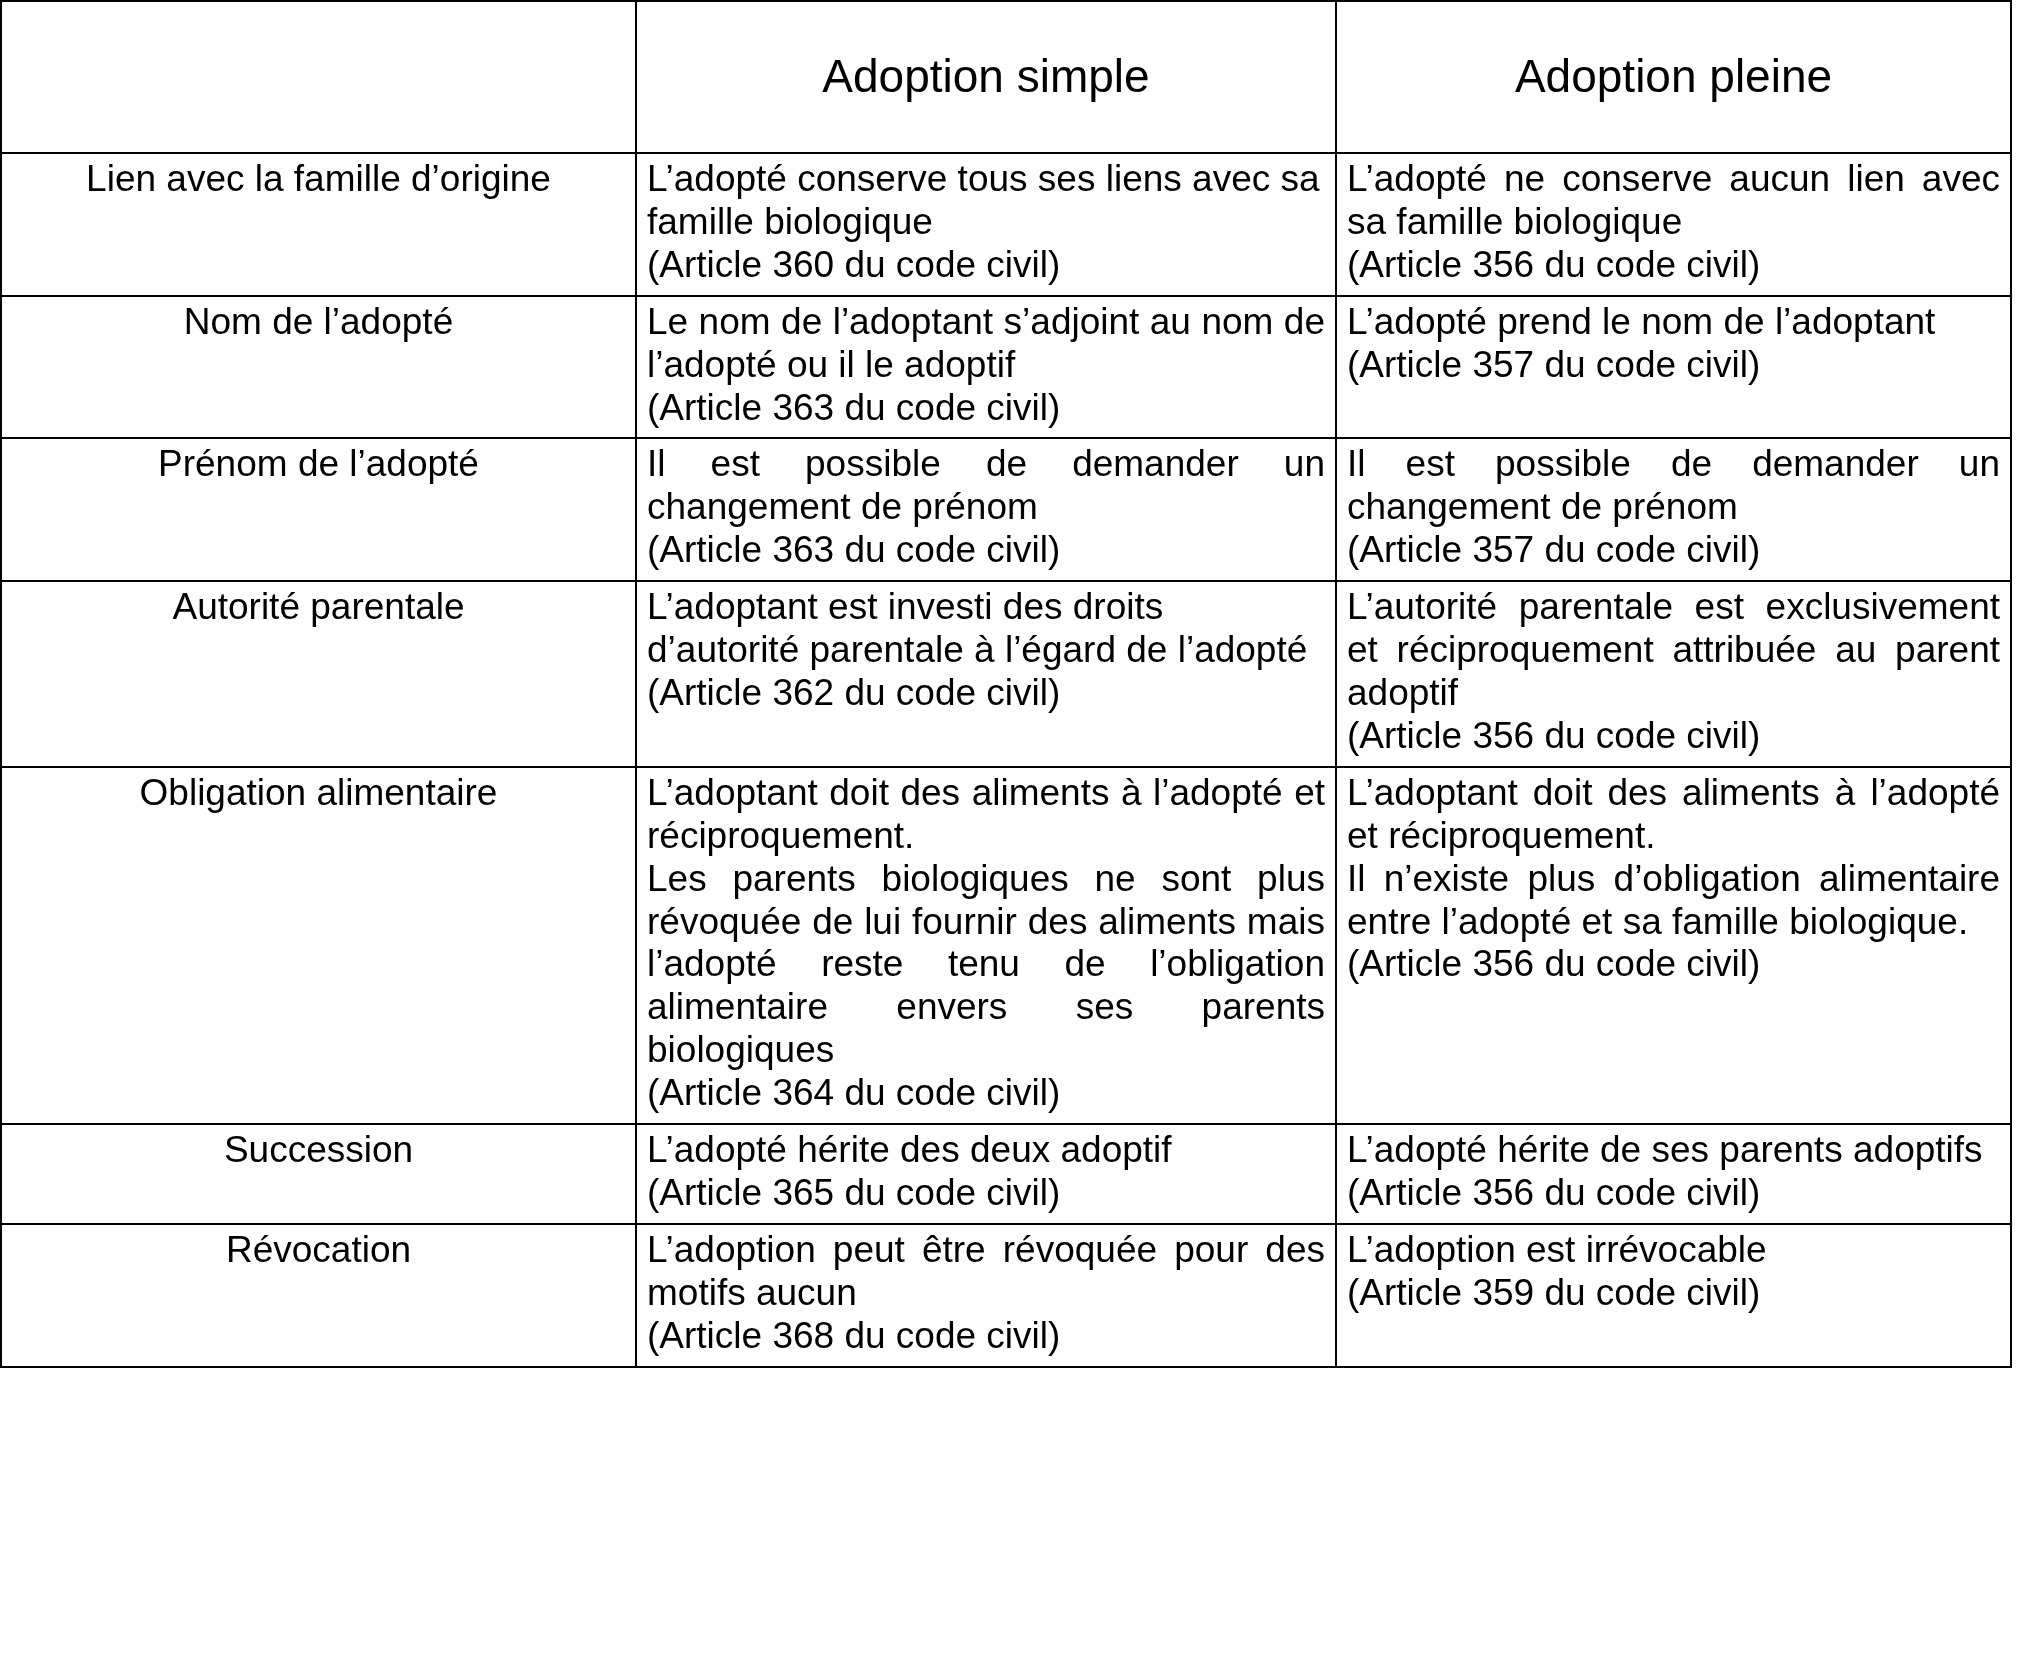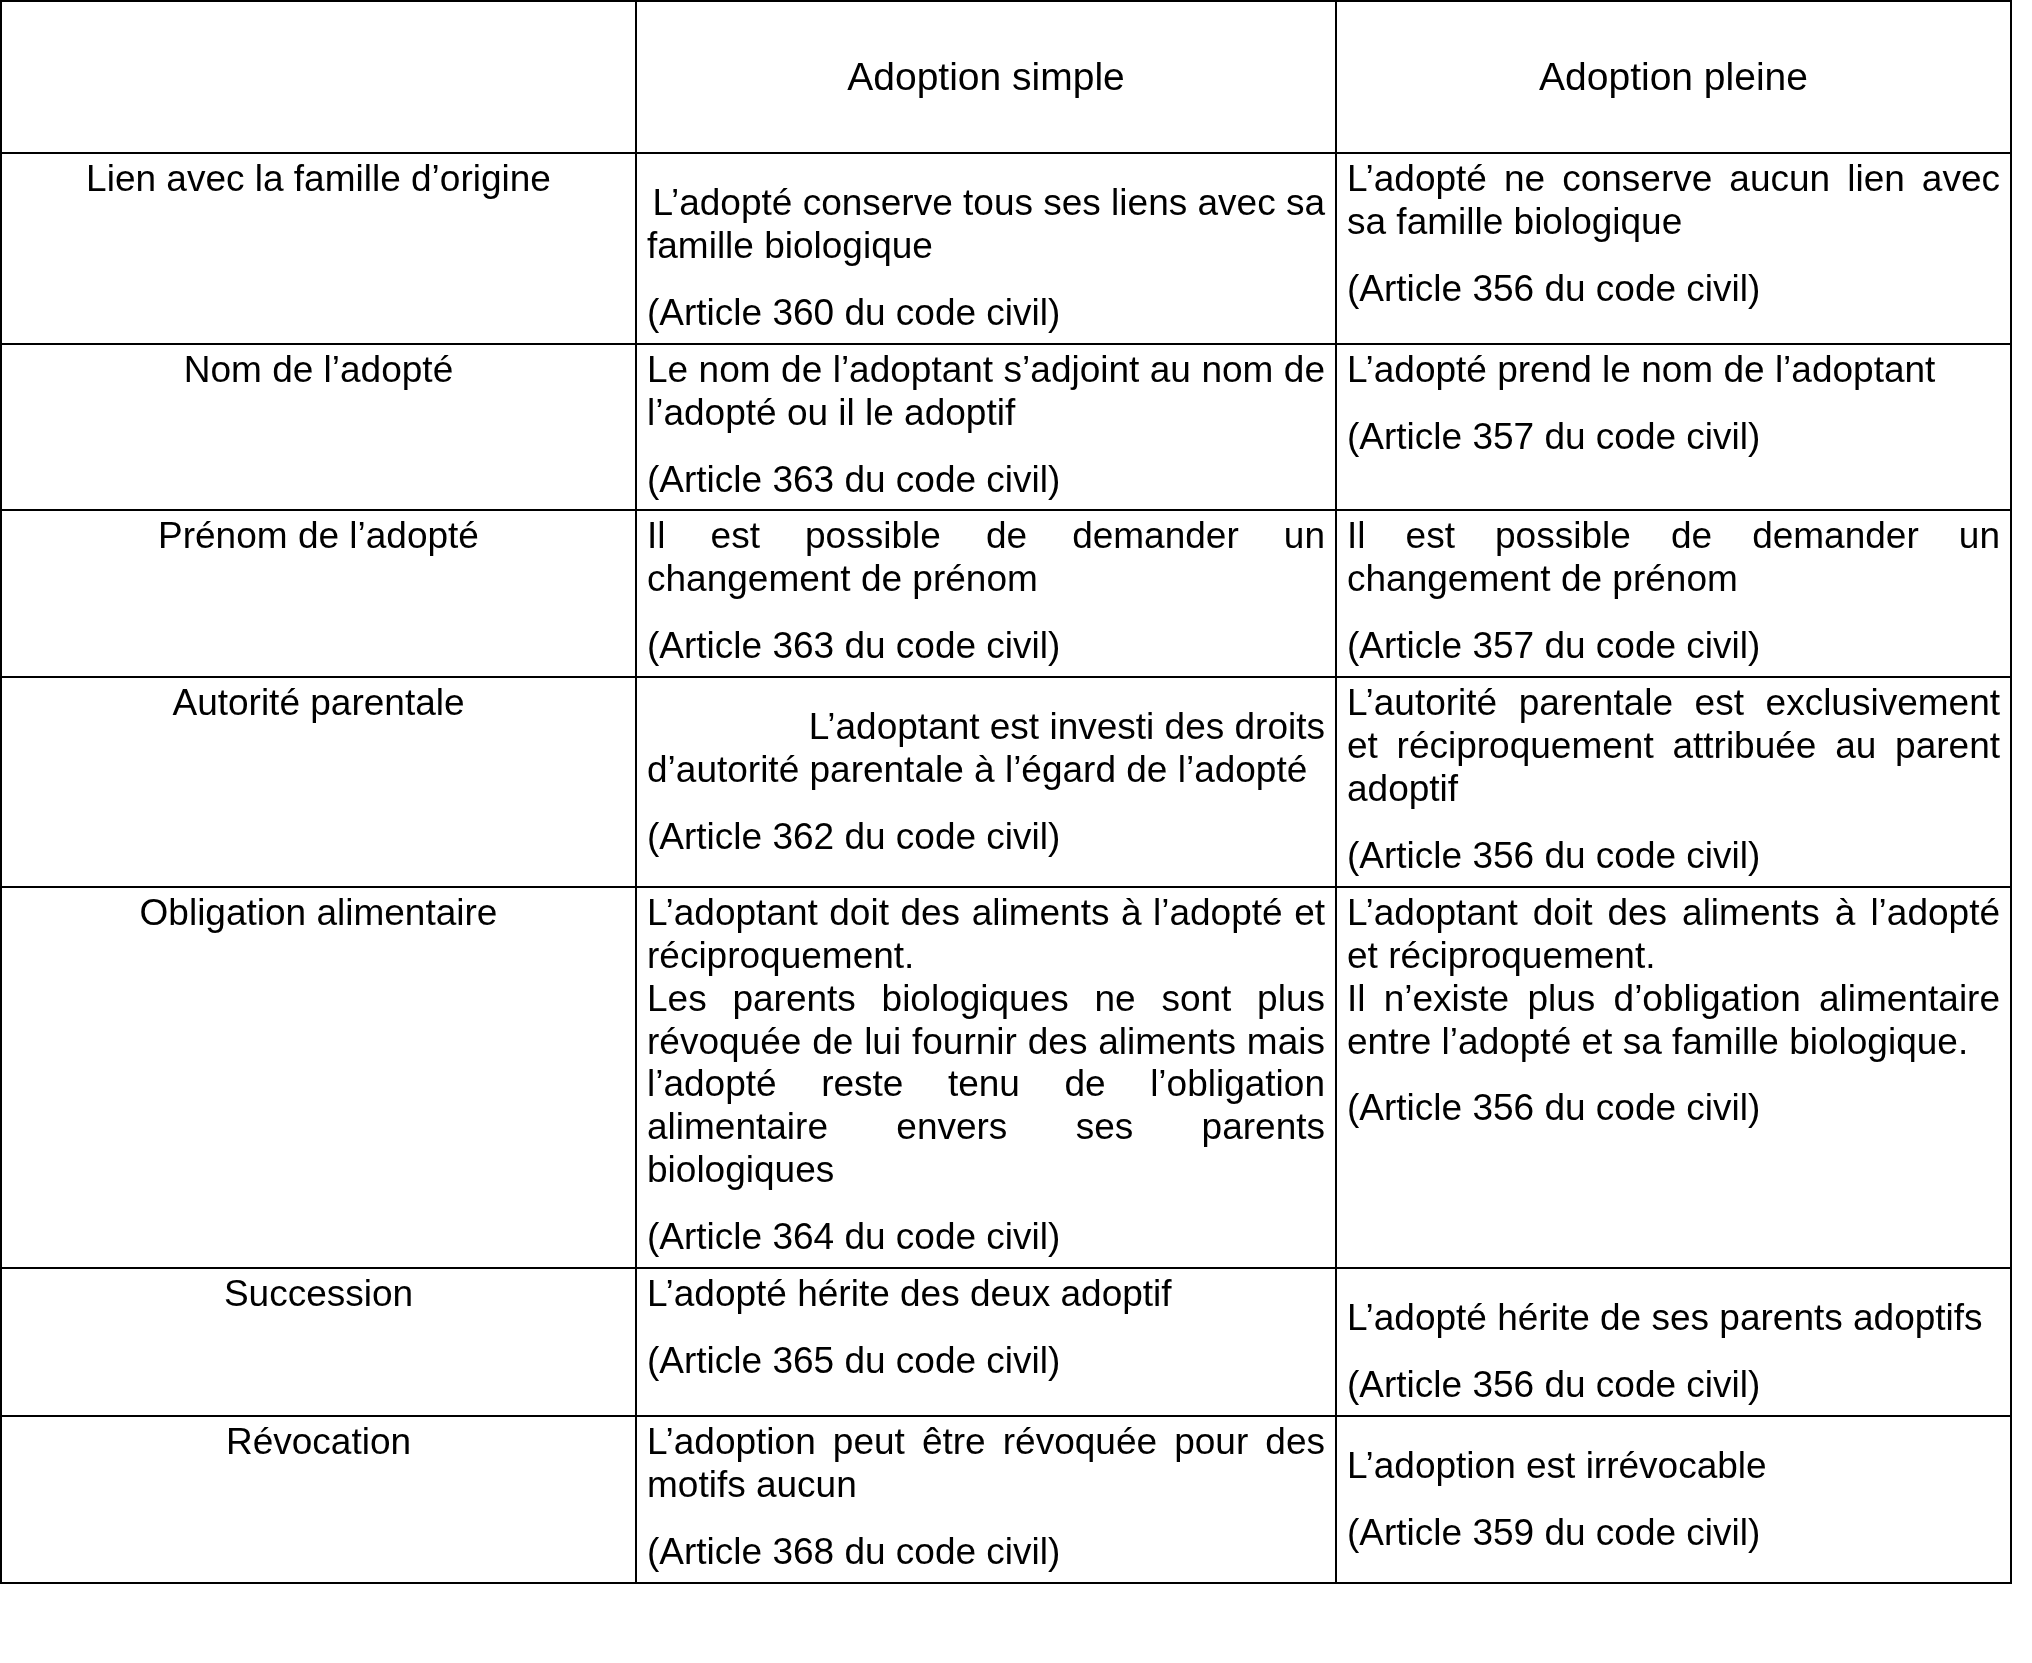--- a/index.html
+++ b/index.html
@@ -40,21 +40,21 @@
     line-height: 1.16;
     box-sizing: border-box;
     text-align: center;
   }
 
   
   tr.header-row td {
     height: 152px;
     text-align: center;
     vertical-align: middle;
-    font-size: 39px;
+    font-size: 46px;
   }
   td.header-blank { border-left: none; border-top: none; }
   tr.header-row td.header-label {
     padding-top: 0;
     padding-bottom: 0;
   }
 
   td.rowlabel {
     font-size: 38px;
     line-height: 1.2;
@@ -67,22 +67,21 @@
   }
   td.cell.noalign {
     text-align: left;
   }
   td.cell p {
     margin: 0 0 0 0;
     text-align: justify;
     text-align-last: left;
   }
   td.cell p.plain {
-    text-align: right;
-    margin-top: 24px;
+    text-align: left;
   }
   .art {
     font-weight: normal;
   }
   .paren {
     font-weight: normal;
   }
 </style>
 </head>
 <body>

